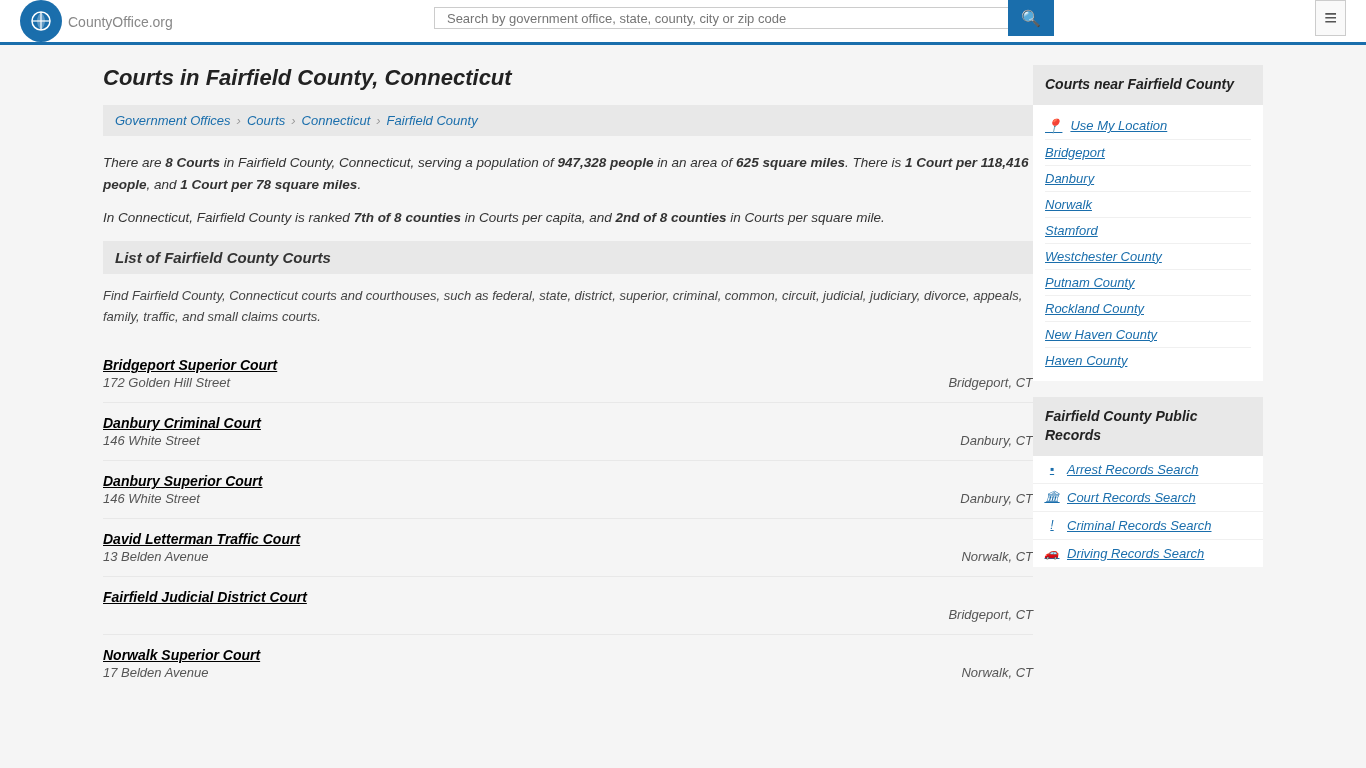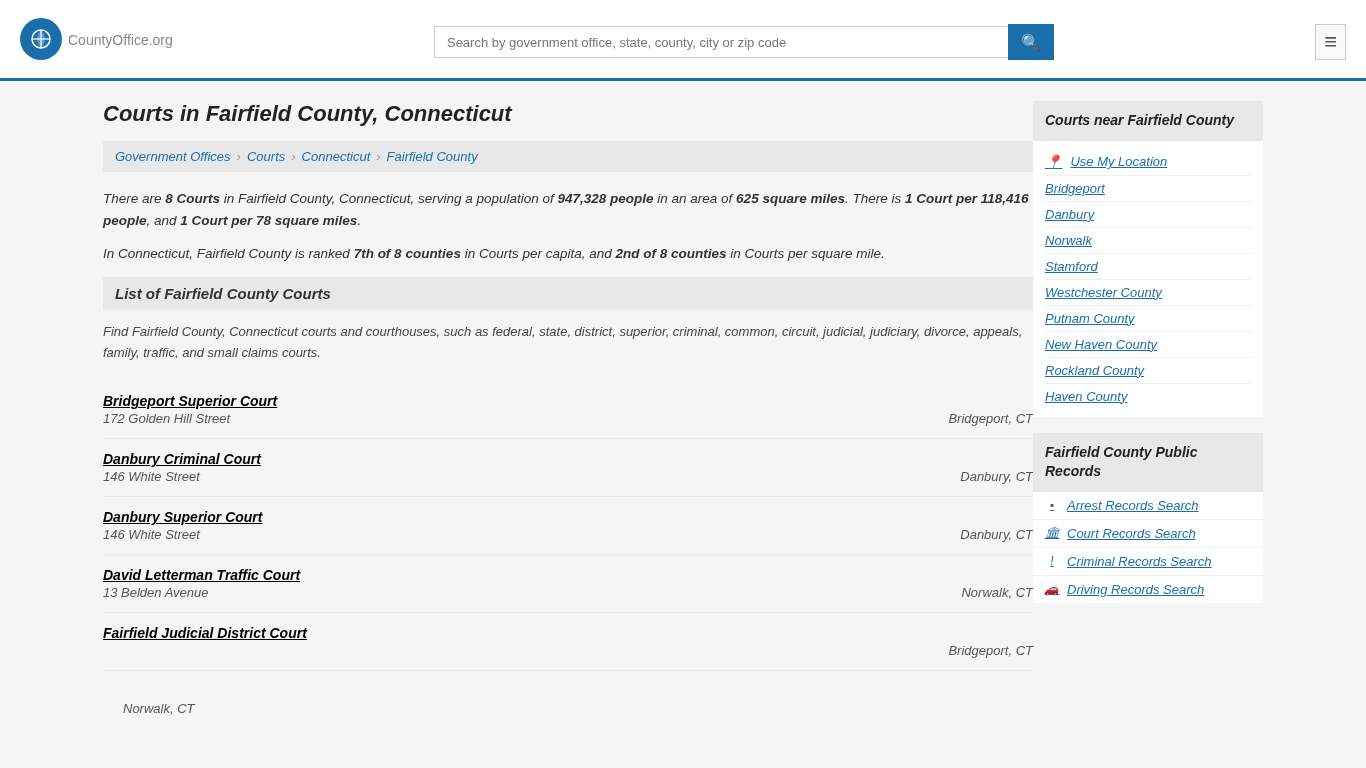--- a/index.html
+++ b/index.html
@@ -2,23 +2,23 @@
 <html><head>
   <meta charset="utf-8">
   <style>
     * { box-sizing: border-box; margin: 0; padding: 0; }
     body { font-family: Arial, sans-serif; font-size: 14px; color: #333; background: #f5f5f5; }
 
     
     .header {
       background: #fff;
       border-bottom: 3px solid #1a6eac;
-      padding: 18px 20px;
-      display: flex;
-      align-items: flex-end;
+      padding: 0 20px;
+      display: flex;
+      align-items: flex-start;
       justify-content: space-between;
     }
     .logo-area {
       display: flex;
       align-items: center;
       gap: 6px;
     }
     .logo-circle {
       width: 42px;
       height: 42px;
@@ -48,21 +48,21 @@
       max-width: 620px;
       margin: 0 30px;
     }
     .search-input {
       flex: 1;
       padding: 8px 12px;
       border: 1px solid #ccc;
       border-right: none;
       font-size: 13px;
       outline: none;
-      height: 32px;
+      height: 22px;
     }
     .search-btn {
       background: #1a6eac;
       border: 1px solid #1a6eac;
       color: #fff;
       padding: 0 12px;
       height: 36px;
       cursor: pointer;
       font-size: 16px;
     }
@@ -336,20 +336,24 @@
         <div class="court-item">
     <div class="court-row">
       <div class="court-info">
         <a class="court-name" href="#">Fairfield Judicial District Court</a>
       </div>
       <div class="court-location">Bridgeport, CT</div>
     </div>
   </div>
         <div class="court-item">
     <div class="court-row">
+      <div class="court-info">
+        <a class="court-name" href="#">Norwalk Superior Court</a>
+        <div class="court-address">17 Belden Avenue</div>
+      </div>
       <div class="court-location">Norwalk, CT</div>
     </div>
   </div>
       </div>
   </div>
 
   <div class="sidebar">
 
     <div class="sidebar-section">
       <div class="sidebar-header">Courts near Fairfield County</div>
@@ -358,22 +362,22 @@
           <span class="pin-icon">📍</span>
           <span>Use My Location</span>
         </div>
         <div id="nearby-links-container">
             <div class="sidebar-link">Bridgeport</div>
             <div class="sidebar-link">Danbury</div>
             <div class="sidebar-link">Norwalk</div>
             <div class="sidebar-link">Stamford</div>
             <div class="sidebar-link">Westchester County</div>
             <div class="sidebar-link">Putnam County</div>
+            <div class="sidebar-link">Rockland County</div>
             <div class="sidebar-link">New Haven County</div>
-            <div class="sidebar-link">Rockland County</div>
             <div class="sidebar-link">Haven County</div>
           </div>
       </div>
     </div>
 
     <div class="sidebar-section">
       <div class="sidebar-header">Fairfield County Public Records</div>
       <div id="records-links-container">
           <div class="pub-records-link">
             <span class="pub-icon">▪</span>

